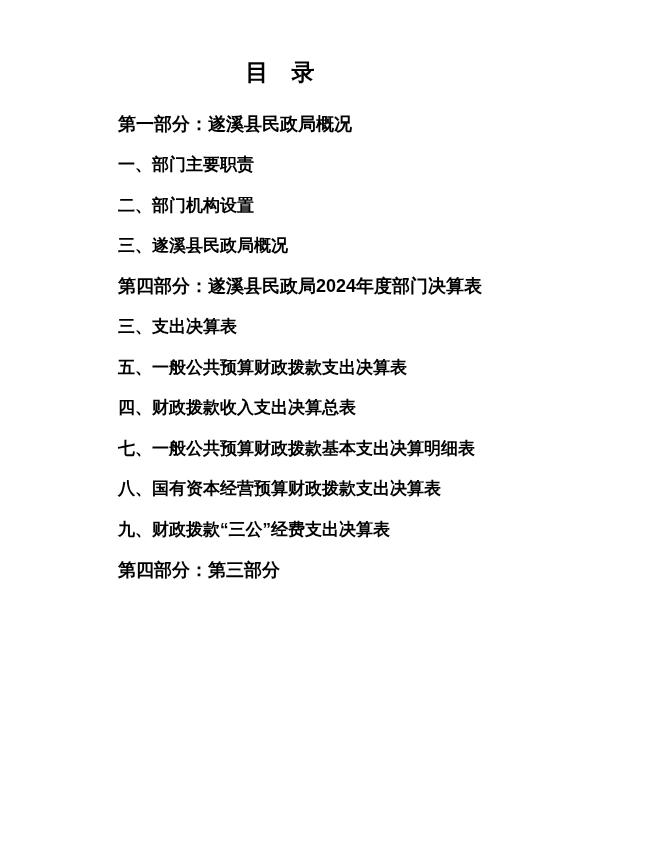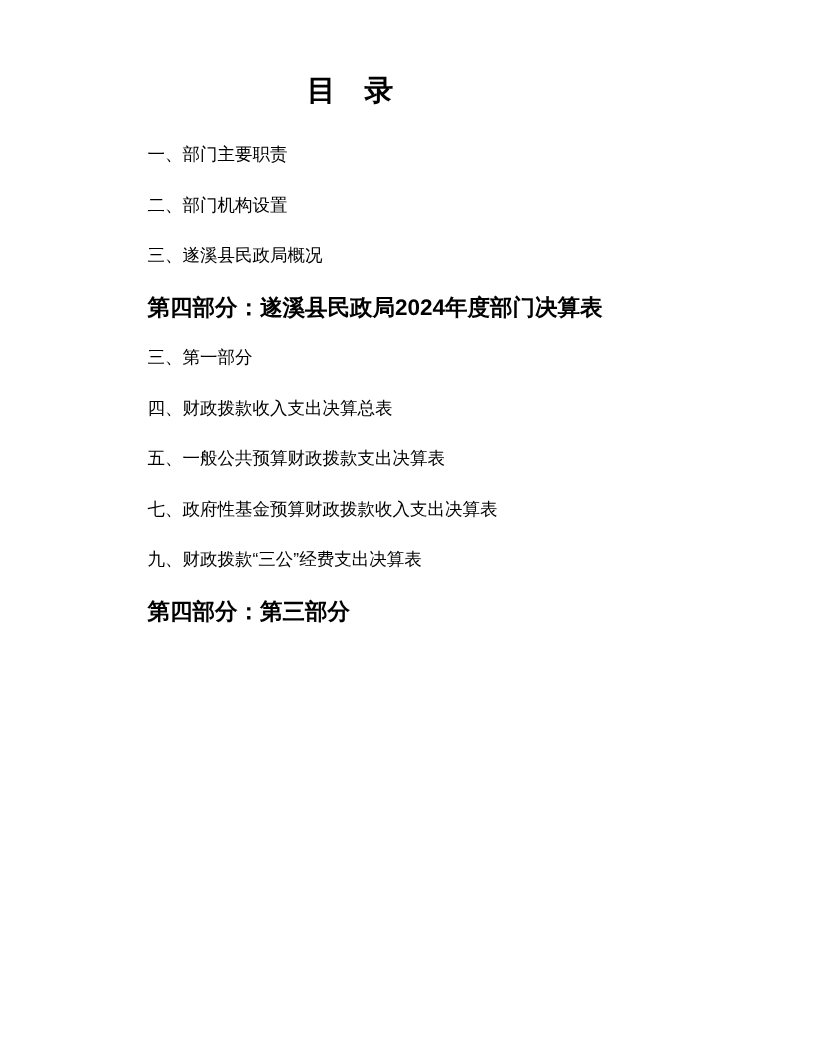--- a/index.html
+++ b/index.html
@@ -25,43 +25,45 @@
     font-weight: bold;
     color: #000000;
   }
   .toc {
     margin: 16px 0 0 118px;
   }
   .toc-line {
     height: 40.5px;
     display: flex;
     align-items: center;
-    font-size: 14px;
-    font-weight: normal;
+    font-size: 17px;
+    font-weight: bold;
     color: #000000;
     white-space: nowrap;
   }
   .toc-line.bold {
     font-weight: bold;
     font-size: 18px;
   }
 </style>
 </head>
 <body>
 
 <div class="page">
 
   <h1 class="doc-title">目　录</h1>
 
   <div class="toc">
+    <div class="toc-line bold">第一部分：遂溪县民政局概况</div>
     <div class="toc-line">一、部门主要职责</div>
     <div class="toc-line">二、部门机构设置</div>
     <div class="toc-line">三、遂溪县民政局概况</div>
     <div class="toc-line bold">第四部分：遂溪县民政局2024年度部门决算表</div>
-    <div class="toc-line">三、第一部分</div>
+    <div class="toc-line">三、支出决算表</div>
+    <div class="toc-line">五、一般公共预算财政拨款支出决算表</div>
     <div class="toc-line">四、财政拨款收入支出决算总表</div>
-    <div class="toc-line">五、一般公共预算财政拨款支出决算表</div>
-    <div class="toc-line">七、政府性基金预算财政拨款收入支出决算表</div>
+    <div class="toc-line">七、一般公共预算财政拨款基本支出决算明细表</div>
+    <div class="toc-line">八、国有资本经营预算财政拨款支出决算表</div>
     <div class="toc-line">九、财政拨款“三公”经费支出决算表</div>
     <div class="toc-line bold">第四部分：第三部分</div>
   </div>
 
 </div>
 
 </body></html>

